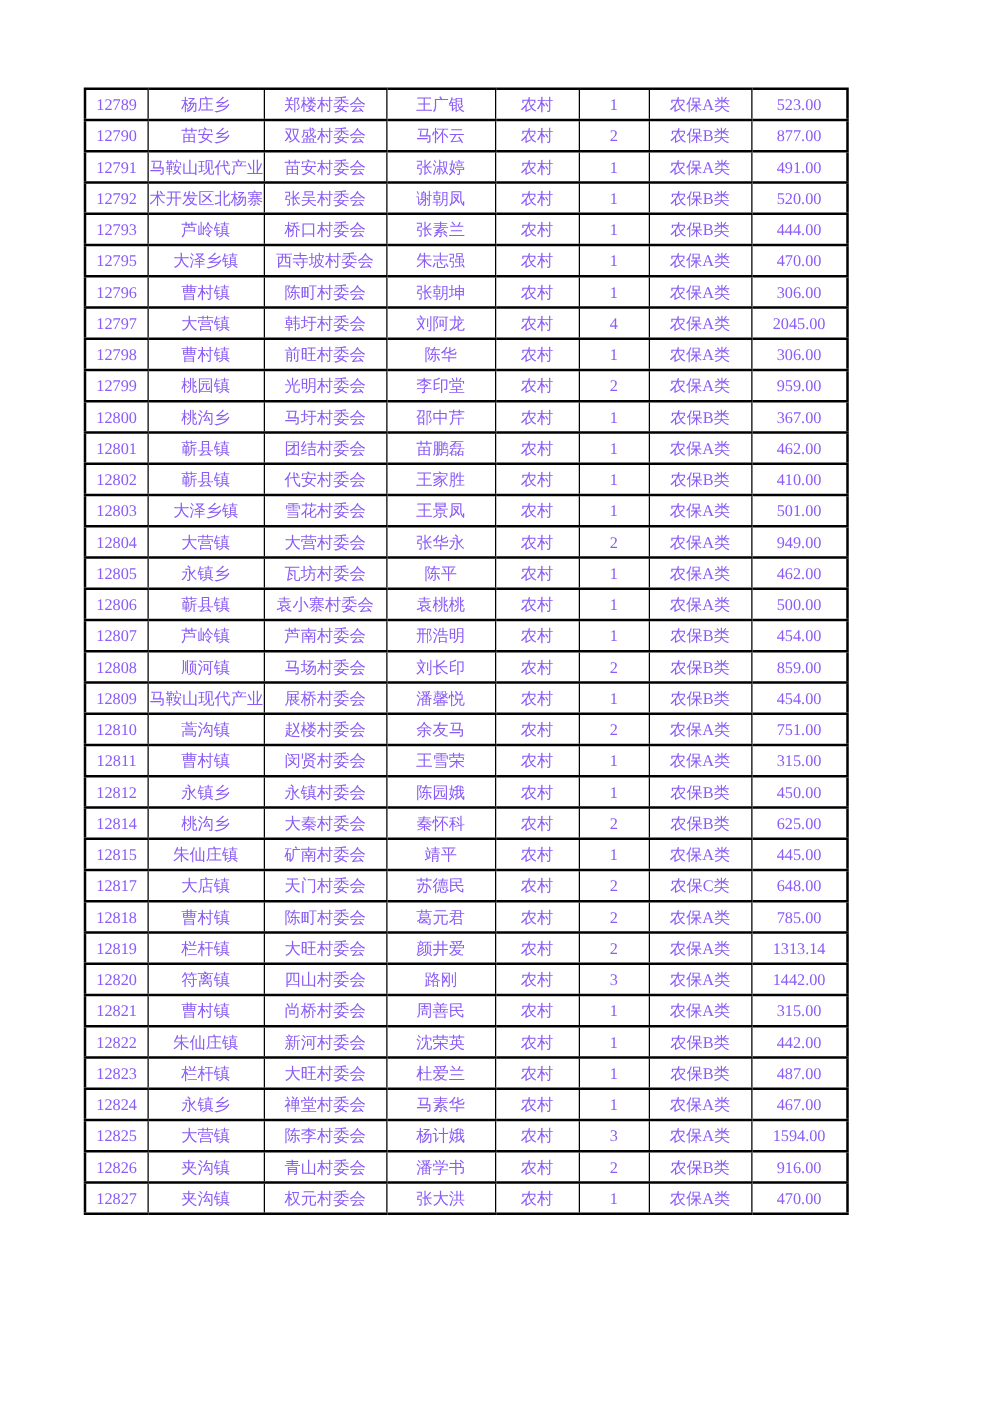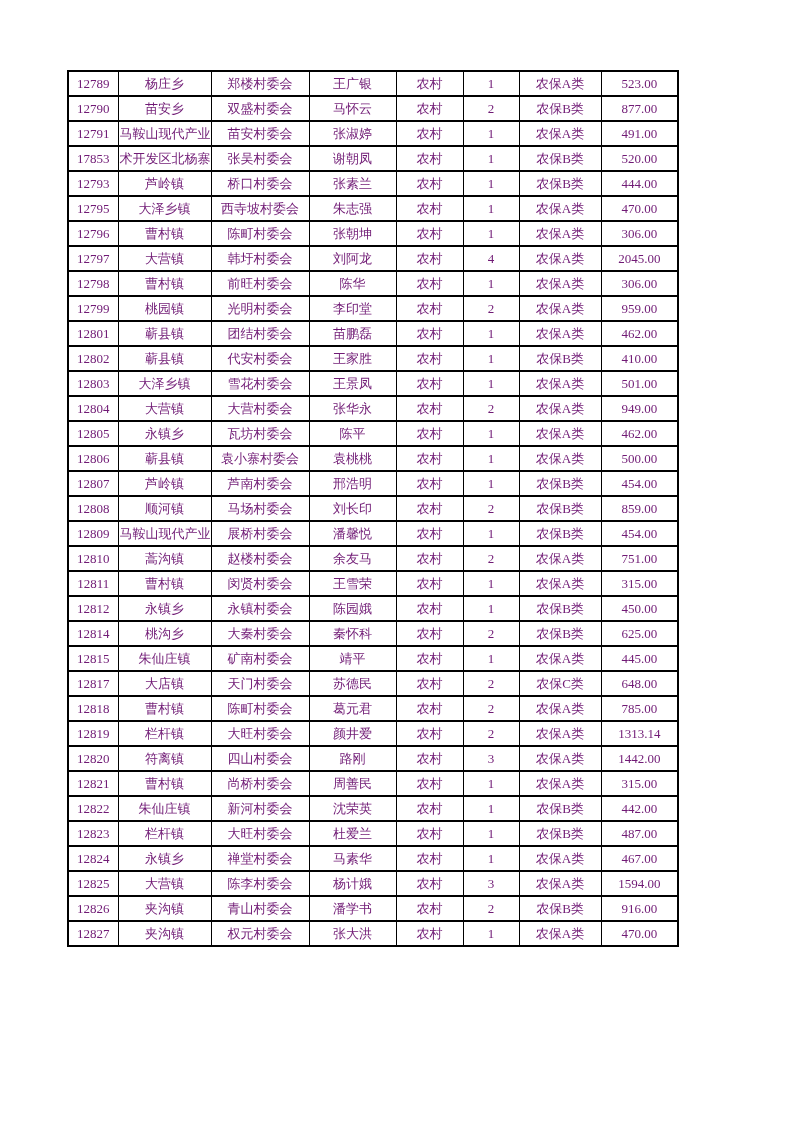--- a/index.html
+++ b/index.html
@@ -7,21 +7,21 @@
     padding: 0;
     background: #e8e8e8;
   }
   .page {
     position: relative;
     width: 793px;
     height: 1122px;
     background: #ffffff;
     overflow: hidden;
     font-family: "Liberation Serif", "DejaVu Serif", serif;
-    color: #701a75;
+    color: #8b5cf6;
     margin: 0 auto;
   }
   .data-table {
     position: absolute;
     left: 67px;
     top: 70px;
     width: 610px;
     border-collapse: collapse;
     table-layout: fixed;
     border: 2px solid #000000;
@@ -88,21 +88,21 @@
           <td>12791</td>
           <td>马鞍山现代产业</td>
           <td>苗安村委会</td>
           <td>张淑婷</td>
           <td>农村</td>
           <td>1</td>
           <td>农保A类</td>
           <td>491.00</td>
         </tr>
         <tr>
-          <td>17853</td>
+          <td>12792</td>
           <td>术开发区北杨寨</td>
           <td>张吴村委会</td>
           <td>谢朝凤</td>
           <td>农村</td>
           <td>1</td>
           <td>农保B类</td>
           <td>520.00</td>
         </tr>
         <tr>
           <td>12793</td>
@@ -156,20 +156,30 @@
         </tr>
         <tr>
           <td>12799</td>
           <td>桃园镇</td>
           <td>光明村委会</td>
           <td>李印堂</td>
           <td>农村</td>
           <td>2</td>
           <td>农保A类</td>
           <td>959.00</td>
+        </tr>
+        <tr>
+          <td>12800</td>
+          <td>桃沟乡</td>
+          <td>马圩村委会</td>
+          <td>邵中芹</td>
+          <td>农村</td>
+          <td>1</td>
+          <td>农保B类</td>
+          <td>367.00</td>
         </tr>
         <tr>
           <td>12801</td>
           <td>蕲县镇</td>
           <td>团结村委会</td>
           <td>苗鹏磊</td>
           <td>农村</td>
           <td>1</td>
           <td>农保A类</td>
           <td>462.00</td>

